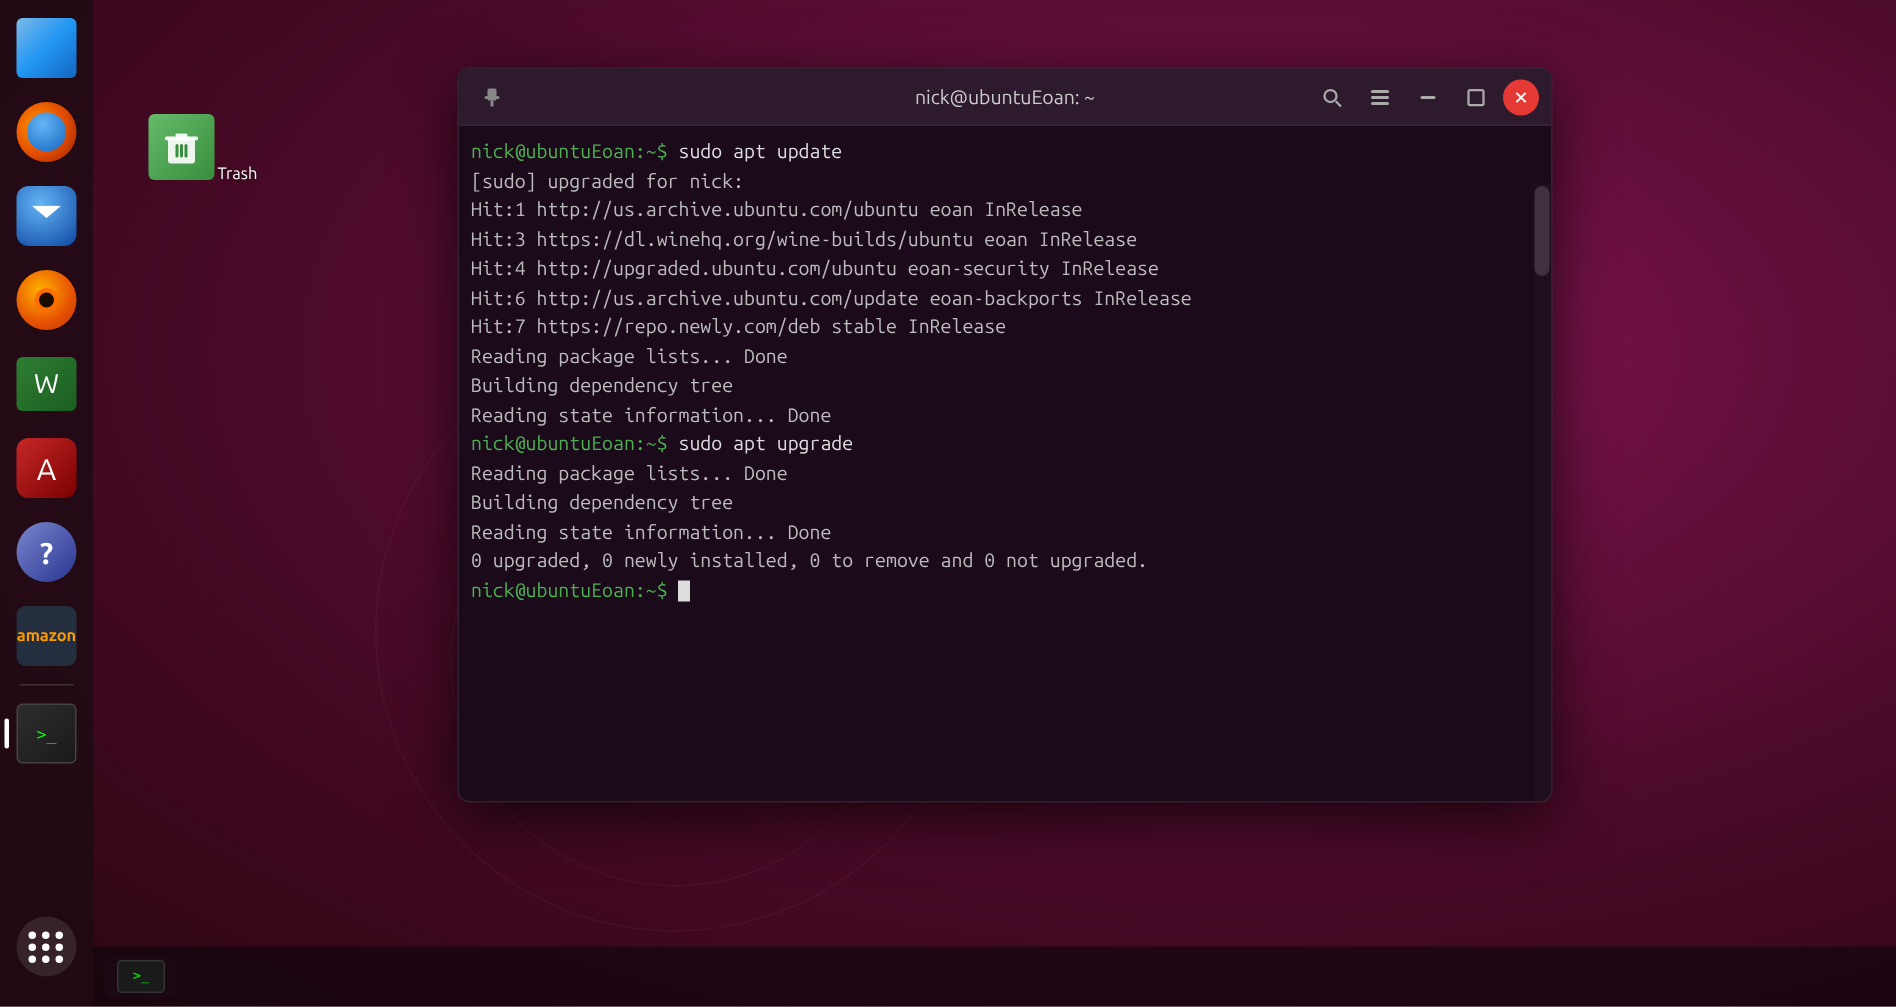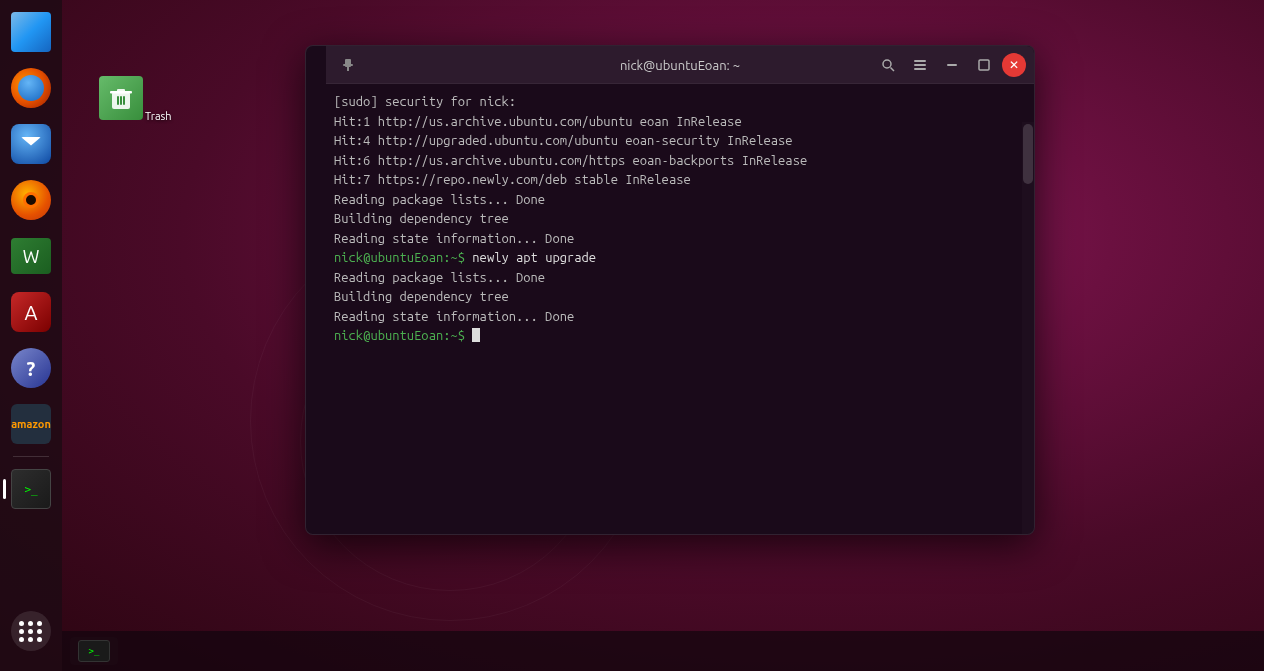--- a/index.html
+++ b/index.html
@@ -143,21 +143,20 @@
       left: 305px;
       width: 730px;
       height: 490px;
       background: #1a0a1a;
       border-radius: 8px;
       box-shadow: 0 10px 40px rgba(0,0,0,0.7);
       display: flex;
       flex-direction: column;
       overflow: hidden;
       border: 1px solid rgba(255,255,255,0.1);
-      padding-left: 20px;
     }
 
     .terminal-titlebar {
       height: 38px;
       background: #2d1b2d;
       display: flex;
       align-items: center;
       padding: 0 8px;
       flex-shrink: 0;
       border-bottom: 1px solid rgba(255,255,255,0.05);
@@ -412,40 +411,46 @@
         <svg width="14" height="14" viewBox="0 0 14 14" fill="none" stroke="#aaa" stroke-width="1.5">
           <rect x="2" y="2" width="10" height="10" rx="1"></rect>
         </svg>
       </button>
       <button class="ctrl-btn close" style="font-size:12px;color:white;">✕</button>
     </div>
   </div>
 
   <div class="terminal-body" style="position:relative;">
 
-
-    <div class="output">[sudo] security for nick:</div>
+    <div>
+      <span class="prompt">nick@ubuntuEoan:~$</span>
+      <span class="cmd"> sudo apt update</span>
+    </div>
+
+    <div class="output">[sudo] upgraded for nick:</div>
 
     <div class="output">Hit:1 http://us.archive.ubuntu.com/ubuntu eoan InRelease</div>
+    <div class="output">Hit:3 https://dl.winehq.org/wine-builds/ubuntu eoan InRelease</div>
     <div class="output">Hit:4 http://upgraded.ubuntu.com/ubuntu eoan-security InRelease</div>
-    <div class="output">Hit:6 http://us.archive.ubuntu.com/https eoan-backports InRelease</div>
+    <div class="output">Hit:6 http://us.archive.ubuntu.com/update eoan-backports InRelease</div>
     <div class="output">Hit:7 https://repo.newly.com/deb stable InRelease</div>
 
     <div class="output">Reading package lists... Done</div>
     <div class="output">Building dependency tree</div>
     <div class="output">Reading state information... Done</div>
 
     <div>
       <span class="prompt">nick@ubuntuEoan:~$</span>
-      <span class="cmd"> newly apt upgrade</span>
+      <span class="cmd"> sudo apt upgrade</span>
     </div>
 
     <div class="output">Reading package lists... Done</div>
     <div class="output">Building dependency tree</div>
     <div class="output">Reading state information... Done</div>
+    <div class="output">0 upgraded, 0 newly installed, 0 to remove and 0 not upgraded.</div>
 
     <div>
       <span class="prompt">nick@ubuntuEoan:~$</span>
       <span class="cmd"> </span>
       <span class="cursor"></span>
     </div>
 
     <div class="scrollbar-track">
       <div class="scrollbar-thumb"></div>
     </div>

